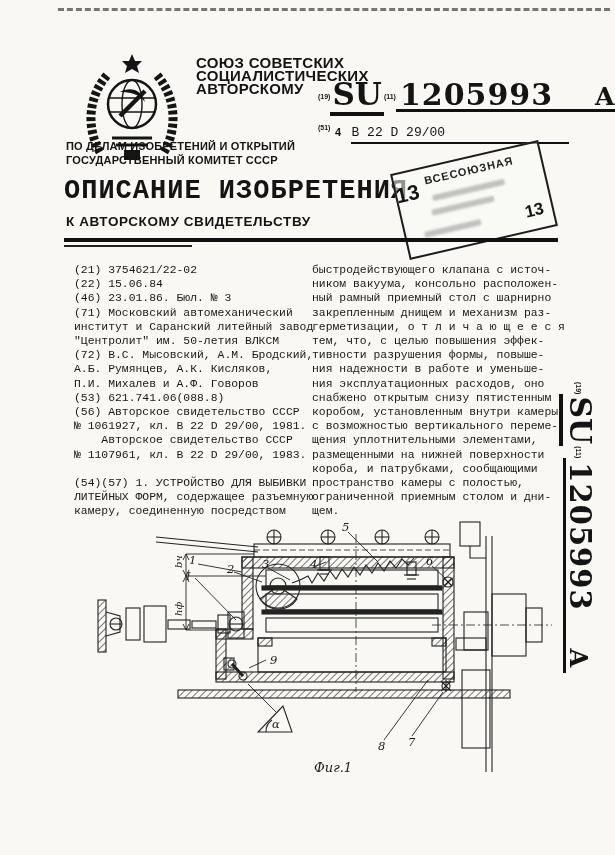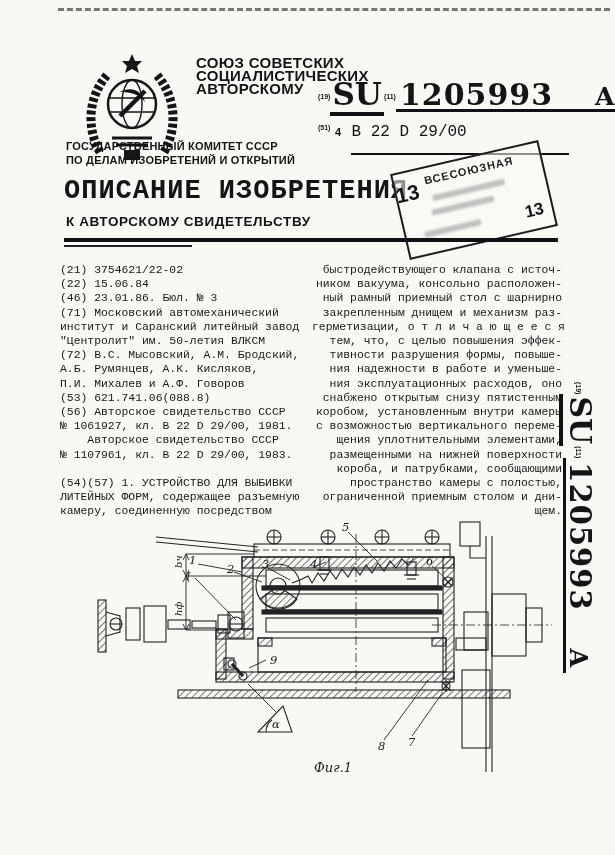--- a/index.html
+++ b/index.html
@@ -15,43 +15,43 @@
   .committee{position:absolute;left:66px;top:140px;font-size:11px;font-weight:bold;line-height:13.5px;letter-spacing:.2px;}
   
   .doccode{position:absolute;left:318px;top:76px;white-space:nowrap;}
   .tinyp{font-size:7px;font-weight:bold;vertical-align:6px;}
   .su{font-family:"DejaVu Serif",serif;font-weight:bold;font-size:31px;border-bottom:4px solid #111;padding:0 2px;}
   .numwrap{border-bottom:3px solid #111;padding-bottom:1px;}
   .num{font-family:"DejaVu Serif",serif;font-weight:bold;font-size:30px;letter-spacing:1px;margin-left:4px;}
   .kind{font-family:"DejaVu Serif",serif;font-weight:bold;font-size:25px;margin-left:42px;margin-right:6px;}
   .classline{position:absolute;left:318px;top:122px;white-space:nowrap;}
   .clsnum{font-size:11px;font-weight:bold;margin-right:6px;}
-  .clswrap{display:inline-block;width:218px;border-bottom:2px solid #111;padding-bottom:12px;
-           font-family:"Liberation Mono","DejaVu Sans Mono",monospace;font-size:16px;}
+  .clswrap{display:inline-block;width:218px;border-bottom:2px solid #111;padding-bottom:2px;
+           font-family:"Liberation Mono","DejaVu Sans Mono",monospace;font-size:13px;}
   
   .title{position:absolute;left:64px;top:176px;font-size:27px;font-weight:bold;letter-spacing:1px;font-family:Liberation Mono, monospace;}
   .subtitle{position:absolute;left:66px;top:214px;font-size:13.5px;font-weight:bold;letter-spacing:.6px;}
   
   .stamp{position:absolute;left:398px;top:156px;width:148px;height:84px;border:2.5px solid #1c1c1c;
          transform:rotate(-13deg);background:rgba(250,249,245,.55);}
   .stamp-l1{position:absolute;left:30px;top:6px;font-size:11px;font-weight:bold;letter-spacing:1px;color:#222;}
   .blur1,.blur2,.blur3{position:absolute;background:#8a8a8a;opacity:.5;filter:blur(1px);height:6px;border-radius:2px;}
   .blur1{left:34px;top:28px;width:74px;}
   .blur2{left:30px;top:42px;width:64px;}
   .blur3{left:18px;top:62px;width:58px;}
   .stamp13r{position:absolute;right:8px;bottom:8px;font-size:17px;font-weight:bold;}
   .stamp13l{position:absolute;left:396px;top:182px;font-size:21px;font-weight:bold;transform:rotate(-13deg);}
   
   .rule{position:absolute;left:64px;top:238px;width:494px;height:4px;background:#111;}
   .rule2{position:absolute;left:64px;top:245px;width:128px;height:2px;background:#222;}
   
   .col{position:absolute;top:263px;font-family:"Liberation Mono","DejaVu Sans Mono",monospace;
        font-size:11.4px;line-height:14.2px;white-space:pre;color:#181818;}
-  .col-left{left:60px;width:246px;}
-  .col-right{left:312px;width:250px;text-align:right;}
+  .col-left{left:74px;width:246px;}
+  .col-right{left:312px;width:250px;}
   
   .fig{position:absolute;left:86px;top:520px;}
   
   .side{position:absolute;left:598px;top:382px;transform:rotate(90deg);transform-origin:0 0;white-space:nowrap;}
   .side .su{font-size:30px;}
   .side .num{font-size:29px;}
   .side .kind{font-size:24px;margin-left:38px;}
 </style>
 </head>
 <body>
@@ -86,22 +86,22 @@
     <span class="tinyp">(19)</span><span class="su">SU</span><span class="tinyp">(11)</span><span class="numwrap"><span class="num">1205993</span><span class="kind">A</span></span>
   </div>
 
   <div class="classline">
     <span class="tinyp">(51)</span>
     <span class="clsnum">4</span>
     <span class="clswrap"><span>B 22 D 29/00</span></span>
   </div>
 
   <div class="committee">
+      <div>ПО ДЕЛАМ ИЗОБРЕТЕНИЙ И ОТКРЫТИЙ</div>
       <div>ГОСУДАРСТВЕННЫЙ КОМИТЕТ СССР</div>
-      <div>ПО ДЕЛАМ ИЗОБРЕТЕНИЙ И ОТКРЫТИЙ</div>
     </div>
 
   <div class="title">ОПИСАНИЕ ИЗОБРЕТЕНИЯ</div>
   <div class="subtitle">К АВТОРСКОМУ СВИДЕТЕЛЬСТВУ</div>
 
   <div class="stamp">
     <div class="stamp-l1">ВСЕСОЮЗНАЯ</div>
     <div class="blur1"></div>
     <div class="blur2"></div>
     <div class="blur3"></div>

